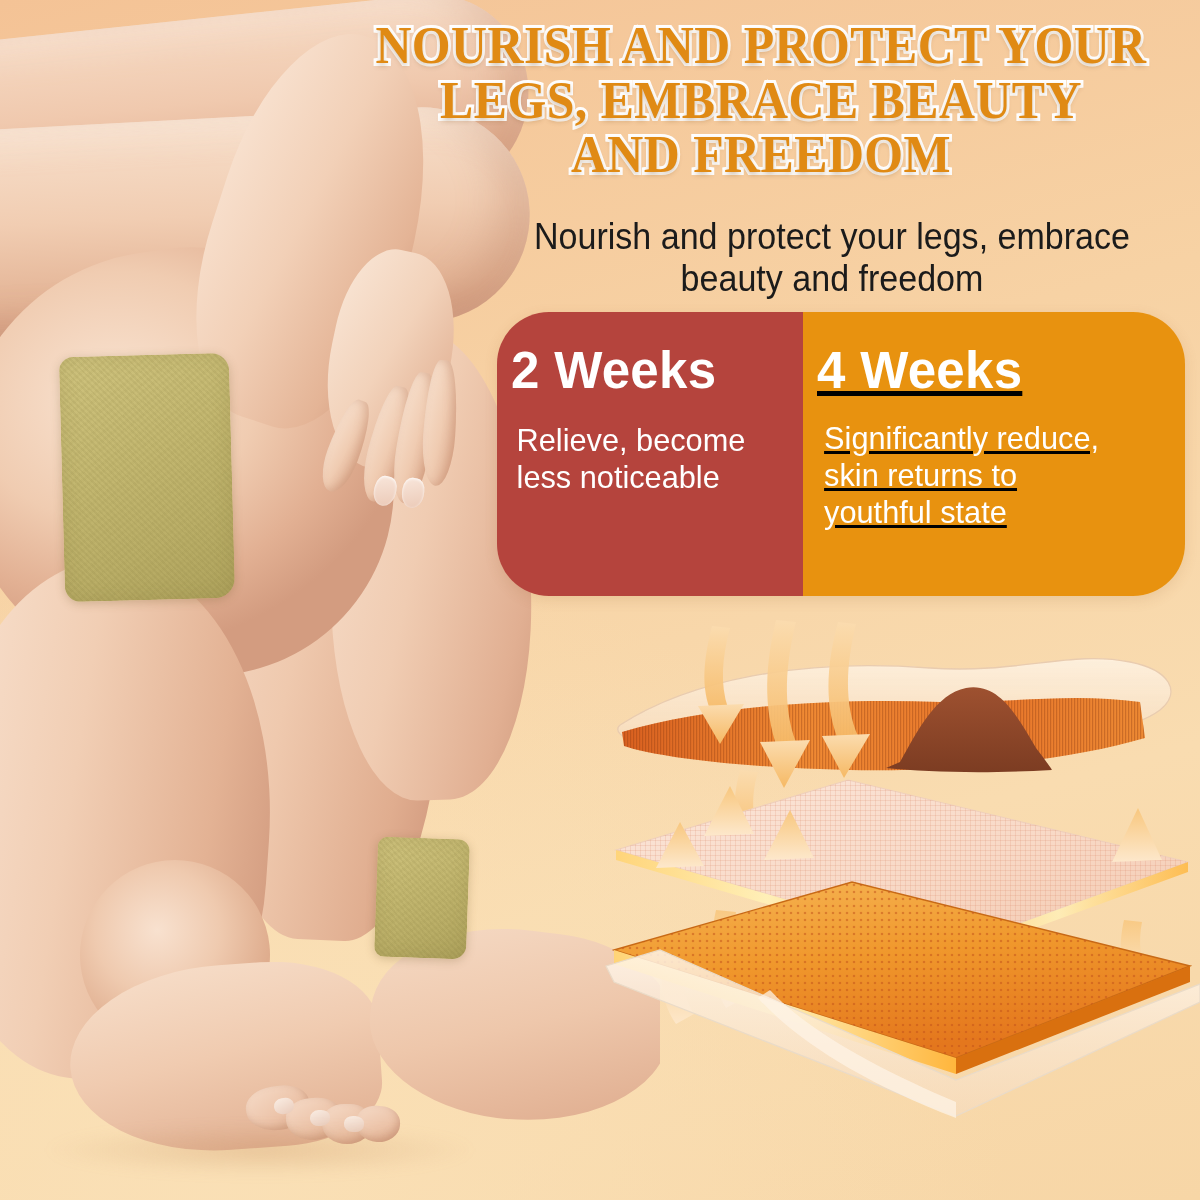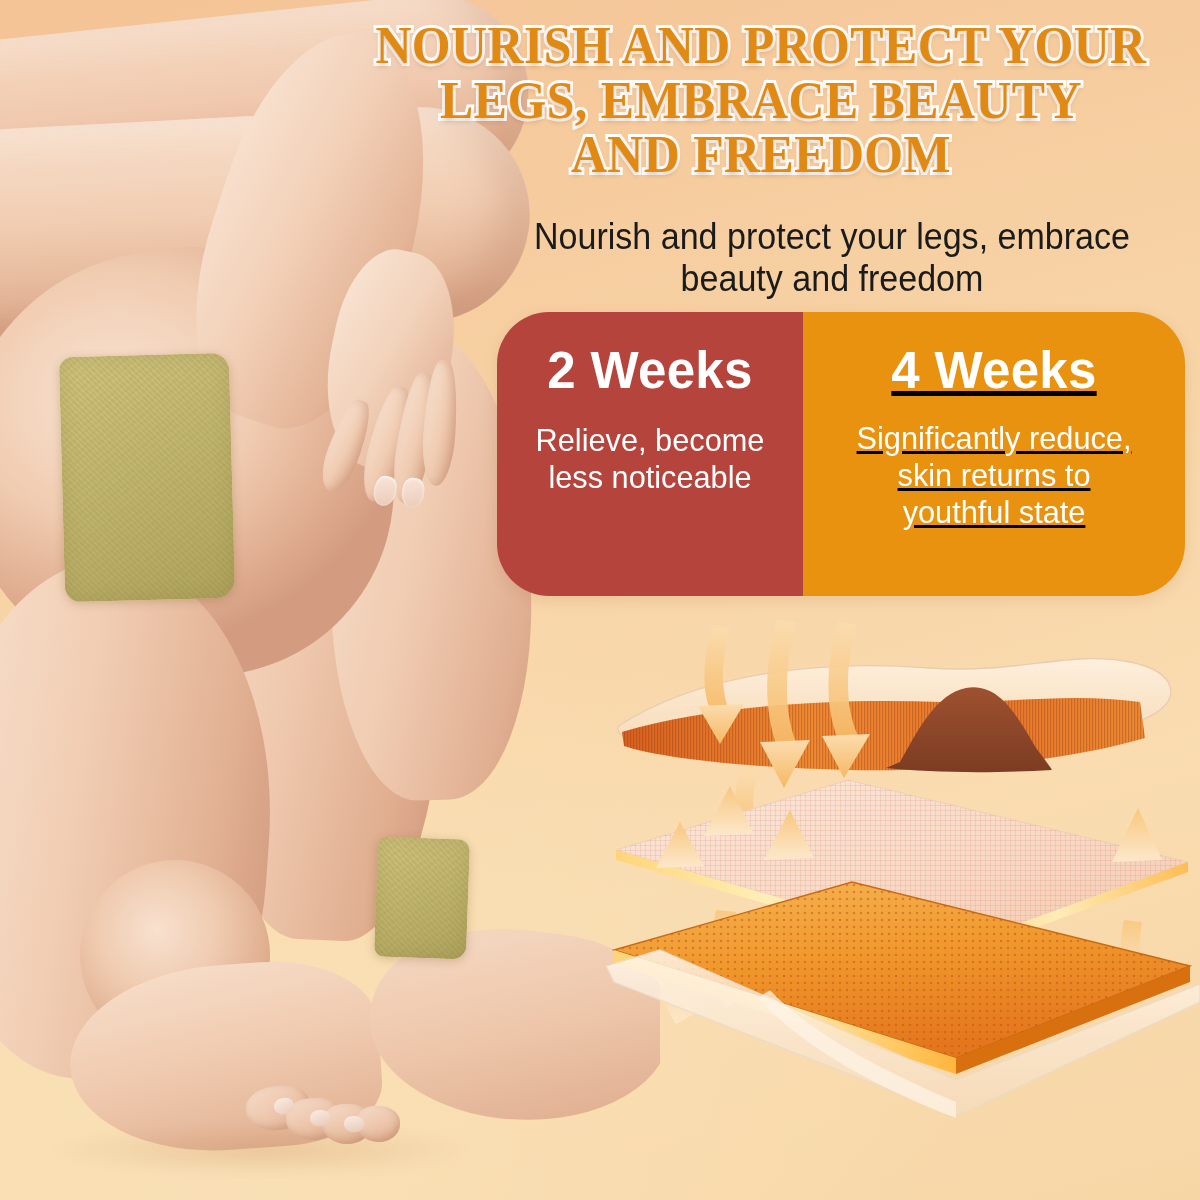--- a/index.html
+++ b/index.html
@@ -162,21 +162,21 @@
     transform-origin:center top;
     white-space:pre-line;
   }
 
   
   .card{
     position:absolute;left:497px;top:312px;width:688px;height:284px;
     display:flex;border-radius:52px;overflow:hidden;
     box-shadow:0 4px 14px rgba(150,90,40,.14);
   }
-  .panel{position:relative;padding:16px 14px 0;box-sizing:border-box;text-align:center;}
+  .panel{position:relative;padding:16px 14px 0;box-sizing:border-box;text-align:left;}
   .panel-left{width:306px;background:#B5443D;}
   .panel-right{flex:1;background:#E8920F;text-decoration:underline;}
   .panel-title{
     color:#fff;font-weight:700;font-size:51px;line-height:1.05;margin-top:16px;
     letter-spacing:.3px;
   }
   .panel-body{
     color:#fff;font-size:32px;line-height:1.17;margin-top:24px;white-space:pre-line;
     transform:scaleX(.96);transform-origin:center top;
   }

